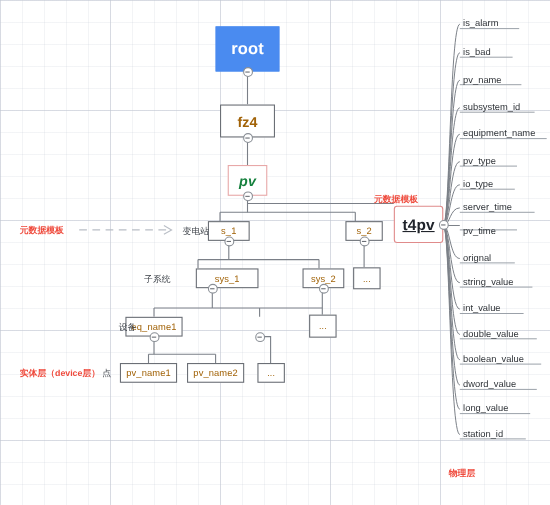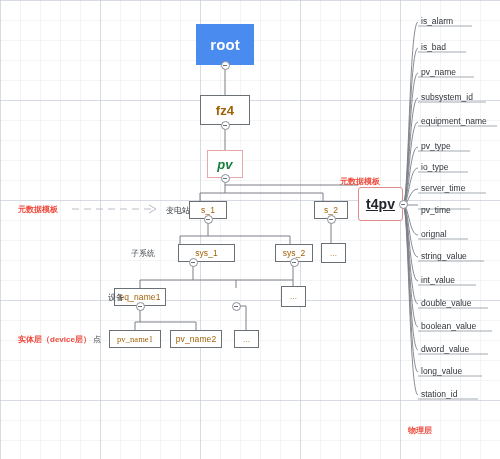--- a/index.html
+++ b/index.html
@@ -186,21 +186,21 @@
 
   <div class="node leaf" style="left:321px;top:243px;width:25px;height:20px;">...</div>
 
   <div class="node sm" style="left:114px;top:288px;width:52px;height:18px;">eq_name1</div>
   <div class="collapse" style="left:135.5px;top:302px;"></div>
 
   <div class="collapse" style="left:231.5px;top:302px;"></div>
 
   <div class="node leaf" style="left:281px;top:286px;width:25px;height:21px;">...</div>
 
-  <div class="node sm" style="left:109px;top:330px;width:52px;height:18px;font-family:Liberation Serif, serif;">pv_name1</div>
+  <div class="node sm" style="left:109px;top:330px;width:52px;height:18px;">pv_name1</div>
   <div class="node sm" style="left:170px;top:330px;width:52px;height:18px;">pv_name2</div>
   <div class="node leaf" style="left:234px;top:330px;width:25px;height:18px;">...</div>
 
   <div class="cn-label" style="left:166px;top:205px;">变电站</div>
   <div class="cn-label" style="left:131px;top:248px;">子系统</div>
   <div class="cn-label" style="left:108px;top:292px;">设备</div>
   <div class="cn-label" style="left:93px;top:334px;">点</div>
 
   <div class="red-label" style="left:18px;top:204px;">元数据模板</div>
   <div class="red-label" style="left:18px;top:334px;">实体层（device层）</div>

